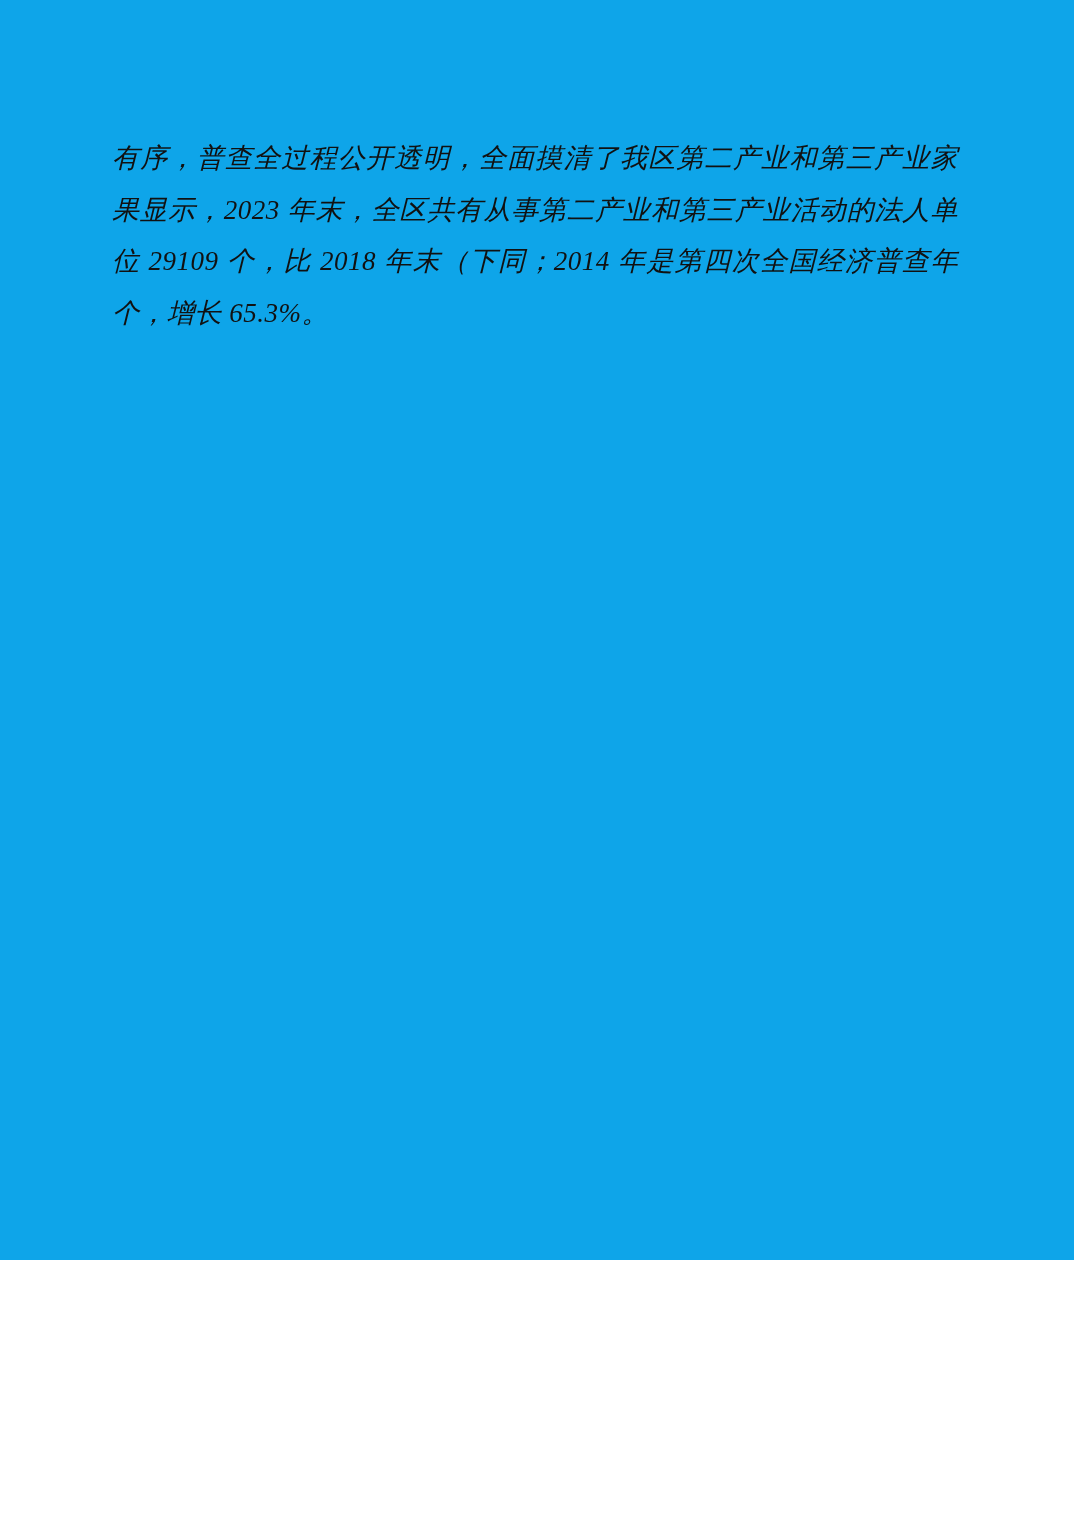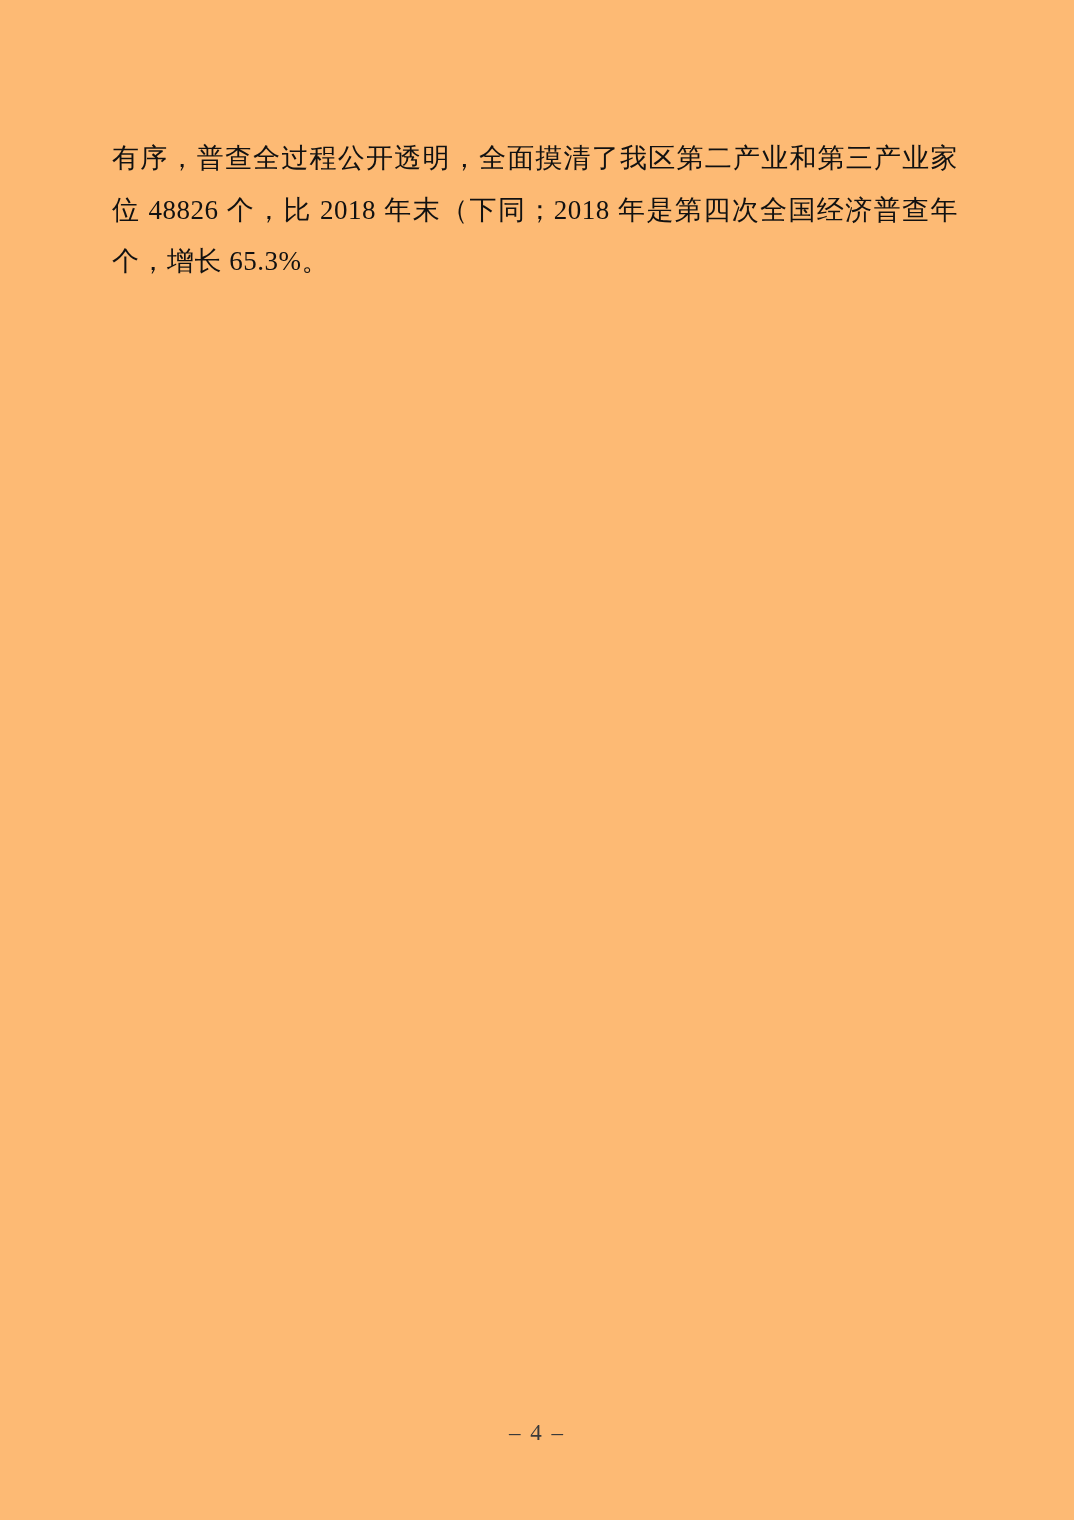--- a/index.html
+++ b/index.html
@@ -3,25 +3,26 @@
 <meta charset="utf-8">
 <style>
   html, body {
     margin: 0;
     padding: 0;
     background: #ffffff;
   }
   .page {
     position: relative;
     width: 1074px;
-    height: 1520px;
-    background: #fdba74;
+    height: 1260px;
+    background: #0ea5e9;
     overflow: hidden;
     font-family: "Liberation Serif", "DejaVu Serif", serif;
     color: #111111;
+    font-style: italic;
   }
   .content {
     position: absolute;
     left: 112px;
     top: 133px;
     width: 846px;
   }
   .line {
     font-size: 27px;
     line-height: 51.5px;
@@ -48,20 +49,21 @@
     color: #3a3a3a;
     letter-spacing: 2px;
   }
 </style>
 </head>
 <body>
 
 <div class="page">
   <div class="content">
     <div class="line">有序，普查全过程公开透明，全面摸清了我区第二产业和第三产业家</div>
-    <div class="line">位 48826 个，比 2018 年末（下同；2018 年是第四次全国经济普查年</div>
+    <div class="line">果显示，2023 年末，全区共有从事第二产业和第三产业活动的法人单</div>
+    <div class="line">位 29109 个，比 2018 年末（下同；2014 年是第四次全国经济普查年</div>
     <div class="line last">个，增长 65.3%。</div>
   </div>
 
   <div class="footer">
     <span class="page-number">– 4 –</span>
   </div>
 </div>
 
 </body></html>

